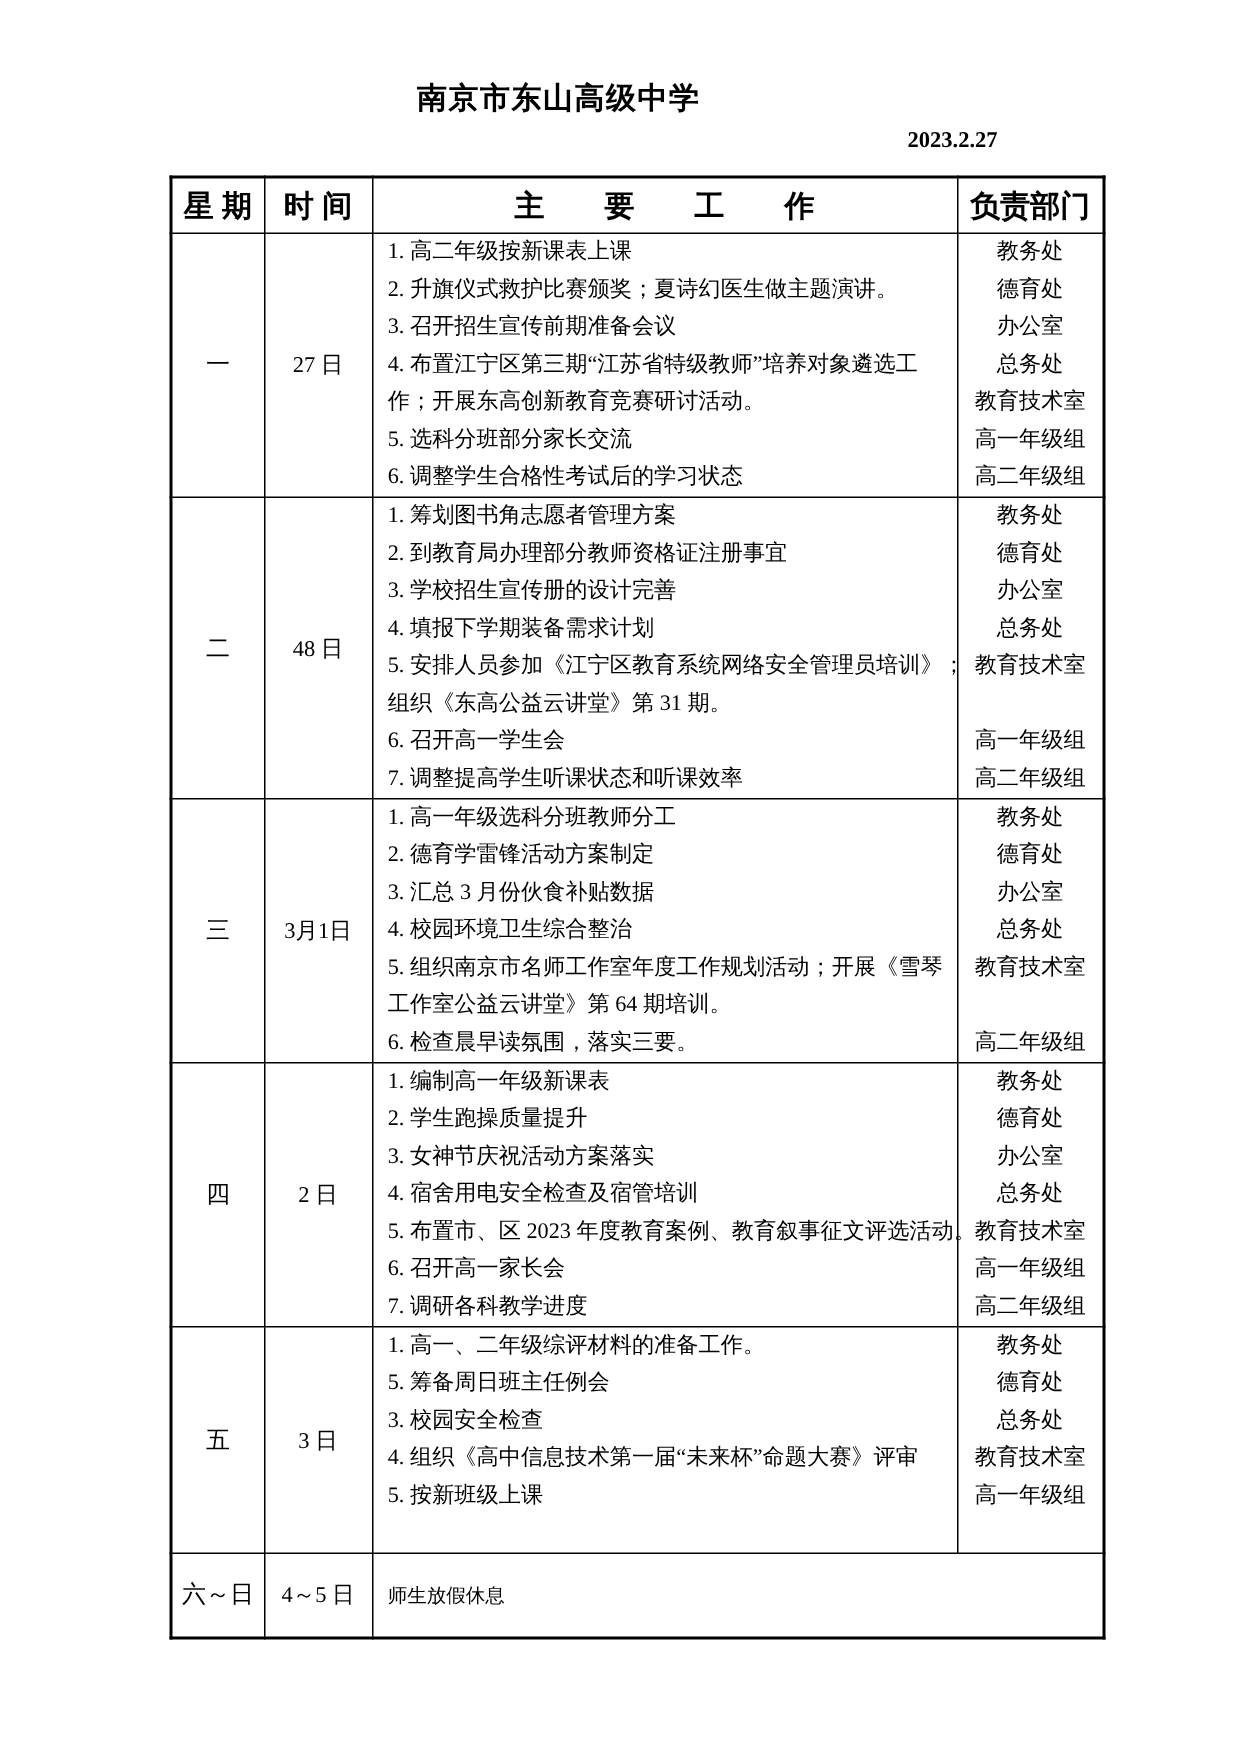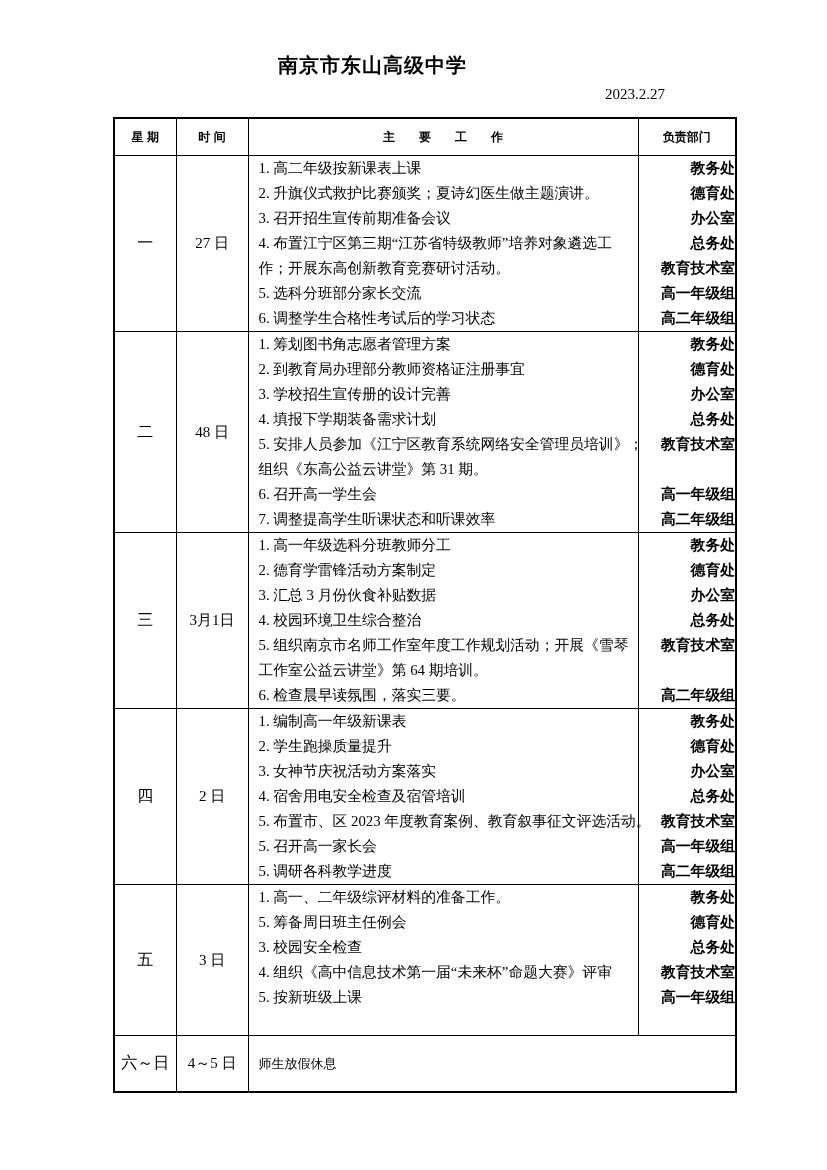--- a/index.html
+++ b/index.html
@@ -34,20 +34,21 @@
     display: inline-block;
     padding: 0 10px;
     border-bottom: 2px solid #000;
     line-height: 1.05;
   }
   .date-line {
     margin-top: 7px;
     padding-right: 80px;
     text-align: right;
     font-size: 15px;
+    font-weight: bold;
   }
   table.schedule {
     margin: 14px 0 0 113px;
     width: 622px;
     border-collapse: collapse;
     table-layout: fixed;
     border: 2px solid #000;
   }
   col.c-day  { width: 62px; }
   col.c-time { width: 72px; }
@@ -55,21 +56,21 @@
   col.c-dept { width: 98px; }
   th, td {
     border: 1px solid #000;
     padding: 0;
     vertical-align: middle;
   }
   th {
     height: 36px;
     font-family: "Liberation Sans", "DejaVu Sans", sans-serif;
     font-weight: bold;
-    font-size: 12px;
+    font-size: 20px;
     text-align: center;
   }
   td.day-cell {
     text-align: center;
     font-size: 16px;
   }
   td.time-cell {
     text-align: center;
     font-size: 15px;
   }
@@ -81,21 +82,21 @@
     text-align: center;
     vertical-align: middle;
   }
   .line {
     display: block;
     height: 25px;
     line-height: 25px;
     font-size: 14.8px;
     white-space: nowrap;
   }
-  td.dept-cell .line { text-align: right; font-weight: bold; }
+  td.dept-cell .line { text-align: center; }
   tr.weekend-row td { height: 55px; margin-top: 11px; }
   tr.weekend-row td.work-cell .line { font-size: 13px; }
 </style>
 </head>
 <body>
 
 <div class="page">
   <h1 class="school-title">南京市东山高级中学</h1>
   <div class="date-line">2023.2.27</div>
 
@@ -185,22 +186,22 @@
         </tr>
         <tr class="day-row">
           <td class="day-cell">四</td>
           <td class="time-cell">2 日</td>
           <td class="work-cell">
             <span class="line">1. 编制高一年级新课表</span>
             <span class="line">2. 学生跑操质量提升</span>
             <span class="line">3. 女神节庆祝活动方案落实</span>
             <span class="line">4. 宿舍用电安全检查及宿管培训</span>
             <span class="line">5. 布置市、区 2023 年度教育案例、教育叙事征文评选活动。</span>
-            <span class="line">5. 召开高一家长会</span>
-            <span class="line">5. 调研各科教学进度</span>
+            <span class="line">6. 召开高一家长会</span>
+            <span class="line">7. 调研各科教学进度</span>
           </td>
           <td class="dept-cell">
             <span class="line">教务处</span>
             <span class="line">德育处</span>
             <span class="line">办公室</span>
             <span class="line">总务处</span>
             <span class="line">教育技术室</span>
             <span class="line">高一年级组</span>
             <span class="line">高二年级组</span>
           </td>

